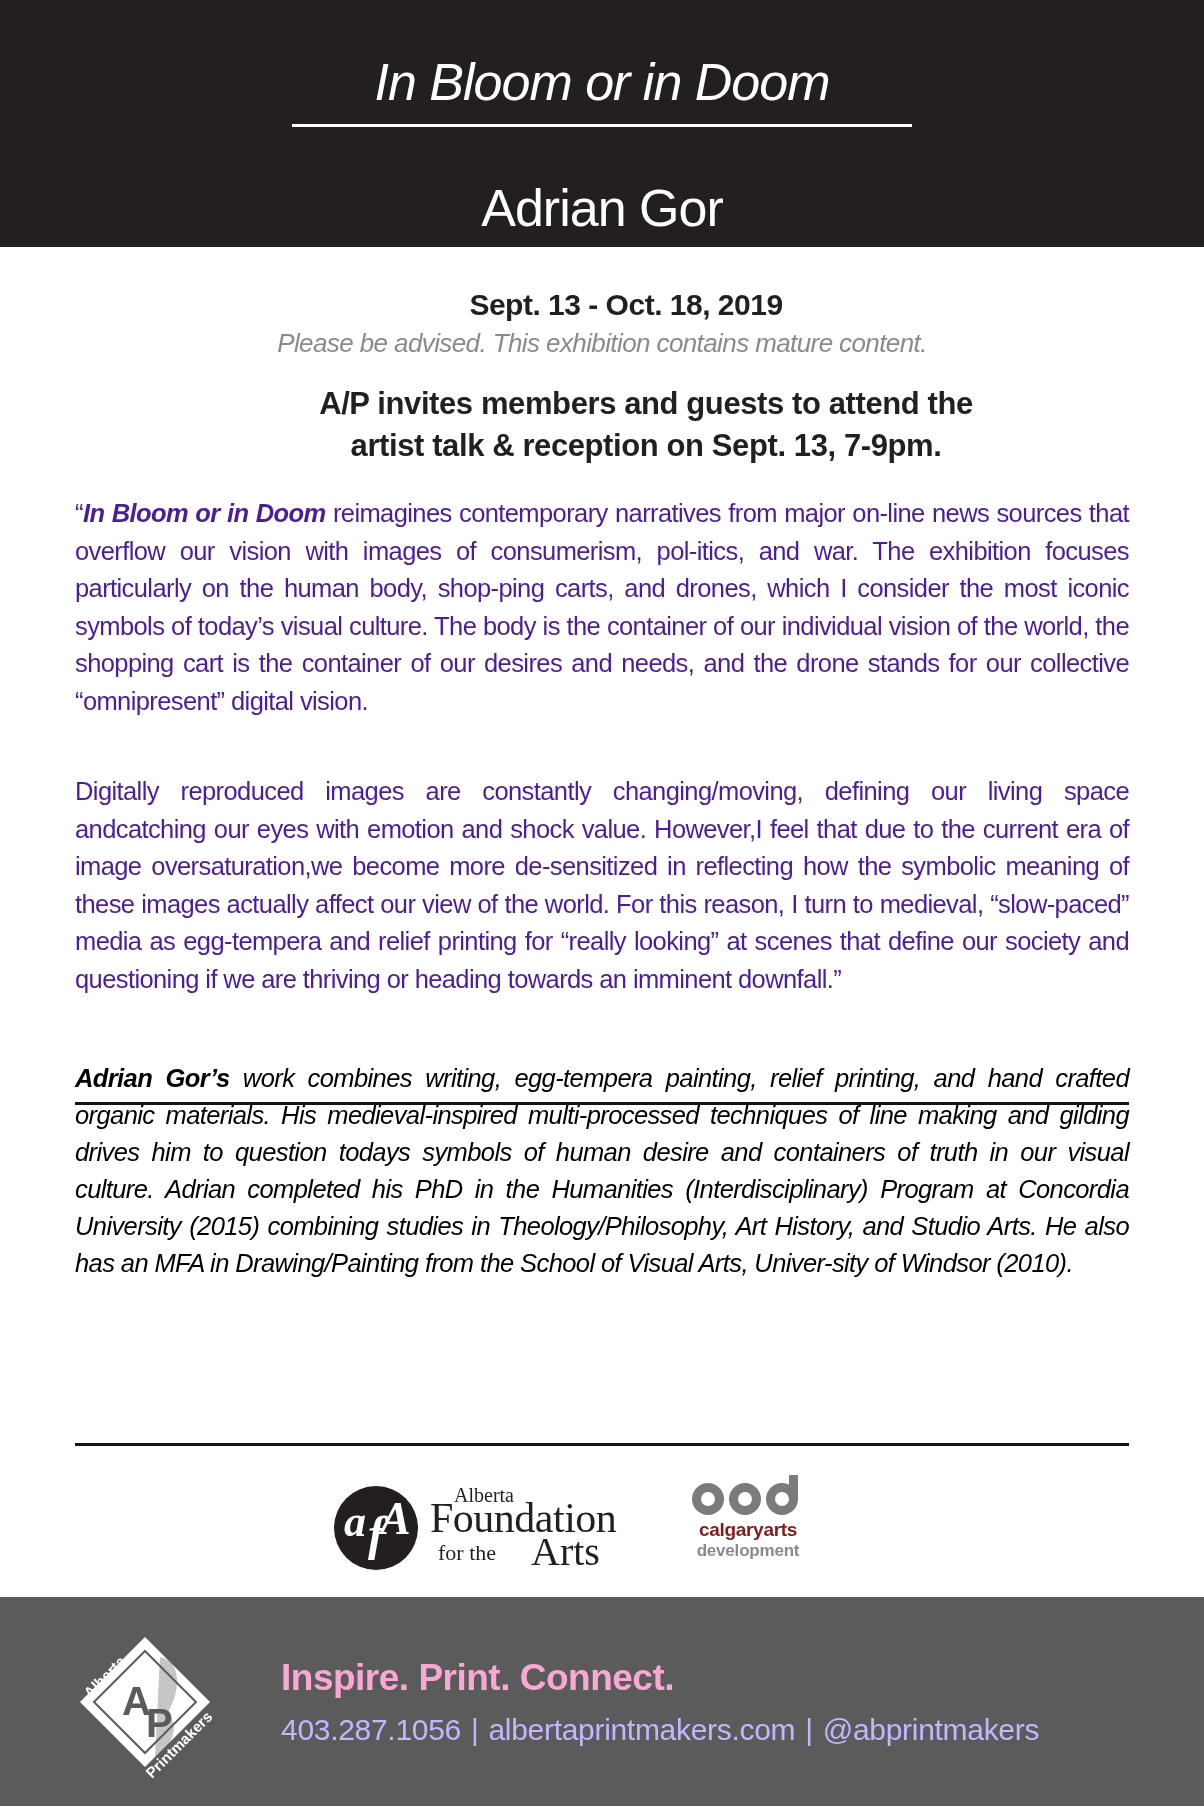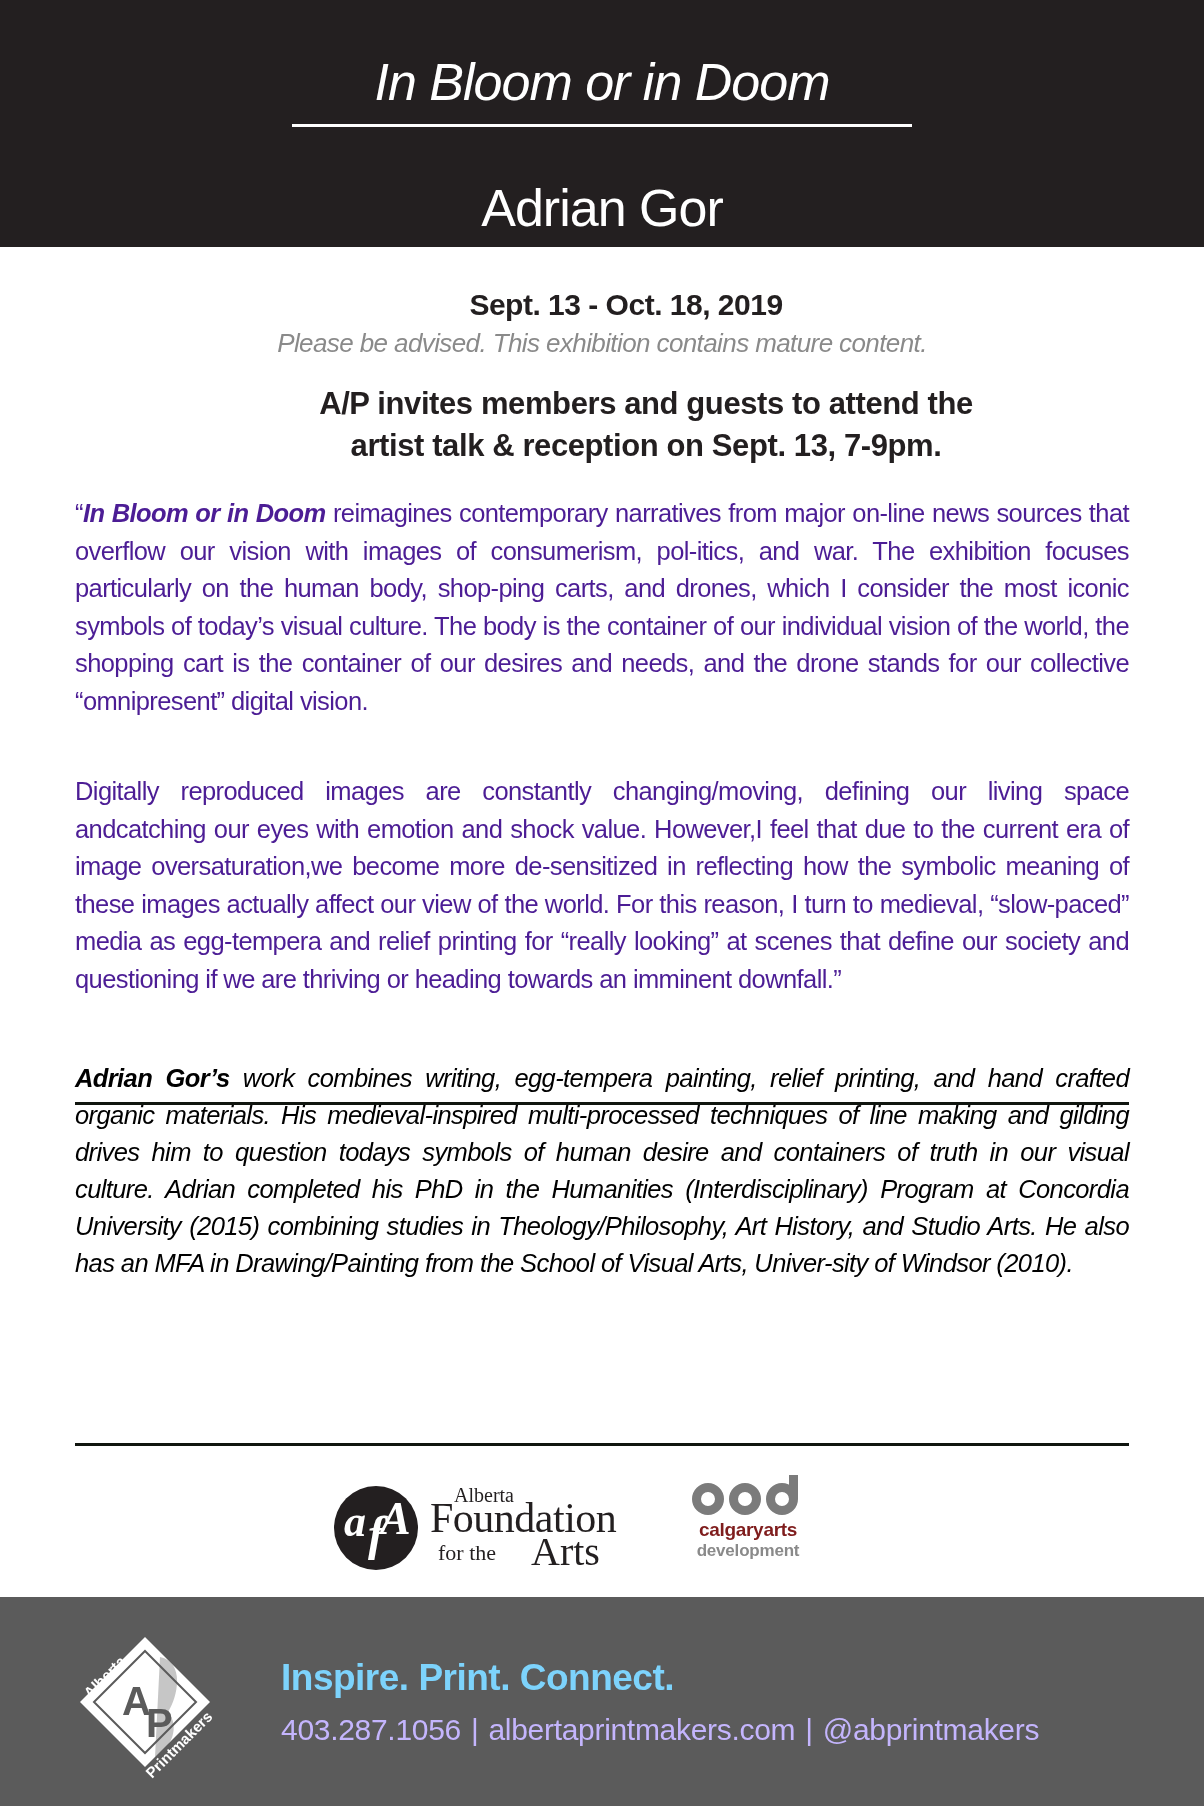--- a/index.html
+++ b/index.html
@@ -45,21 +45,21 @@
   .afa-forthe { position: absolute; left: 8px; top: 60px; font-size: 22px; white-space: nowrap; }
   .afa-arts { position: absolute; left: 86px; top: 48px; font-size: 40px; white-space: nowrap; margin-left: 15px; }
 
   .cad { position: absolute; left: 688px; top: 0; width: 120px; height: 110px; }
   .cad-ring { position: absolute; top: 8px; width: 32px; height: 32px; border-radius: 50%; border: 9px solid #7b7b7b; box-sizing: border-box; }
   .cad-text1 { position: absolute; left: 0; top: 44px; width: 120px; text-align: center; font-size: 19px; font-weight: bold; color: #7f1d1d; letter-spacing: -0.3px; }
   .cad-text2 { position: absolute; left: 0; top: 66px; width: 120px; text-align: center; font-size: 17px; font-weight: bold; color: #8a8a8a; letter-spacing: -0.2px; }
 
   .footer { position: absolute; left: 0; top: 1597px; width: 1204px; height: 209px; background: #5b5b5b; }
   .ap-logo { position: absolute; left: 60px; top: 20px; width: 170px; height: 170px; }
-  .tagline { position: absolute; left: 281px; top: 60px; color: #7dd3fc; font-size: 37px; font-weight: bold; letter-spacing: -0.5px; }
+  .tagline { position: absolute; left: 281px; top: 60px; color: #f9a8d4; font-size: 37px; font-weight: bold; letter-spacing: -0.5px; }
   .contact { position: absolute; left: 281px; top: 116px; color: #c4b5fd; font-size: 30px; white-space: nowrap; letter-spacing: -0.3px; }
   .contact .sep { display: inline-block; margin: 0 10px; }
 </style>
 </head>
 <body>
 
 <div class="header">
   <div class="title">In Bloom or in Doom</div>
   <div class="rule"></div>
   <div class="artist">Adrian Gor</div>

